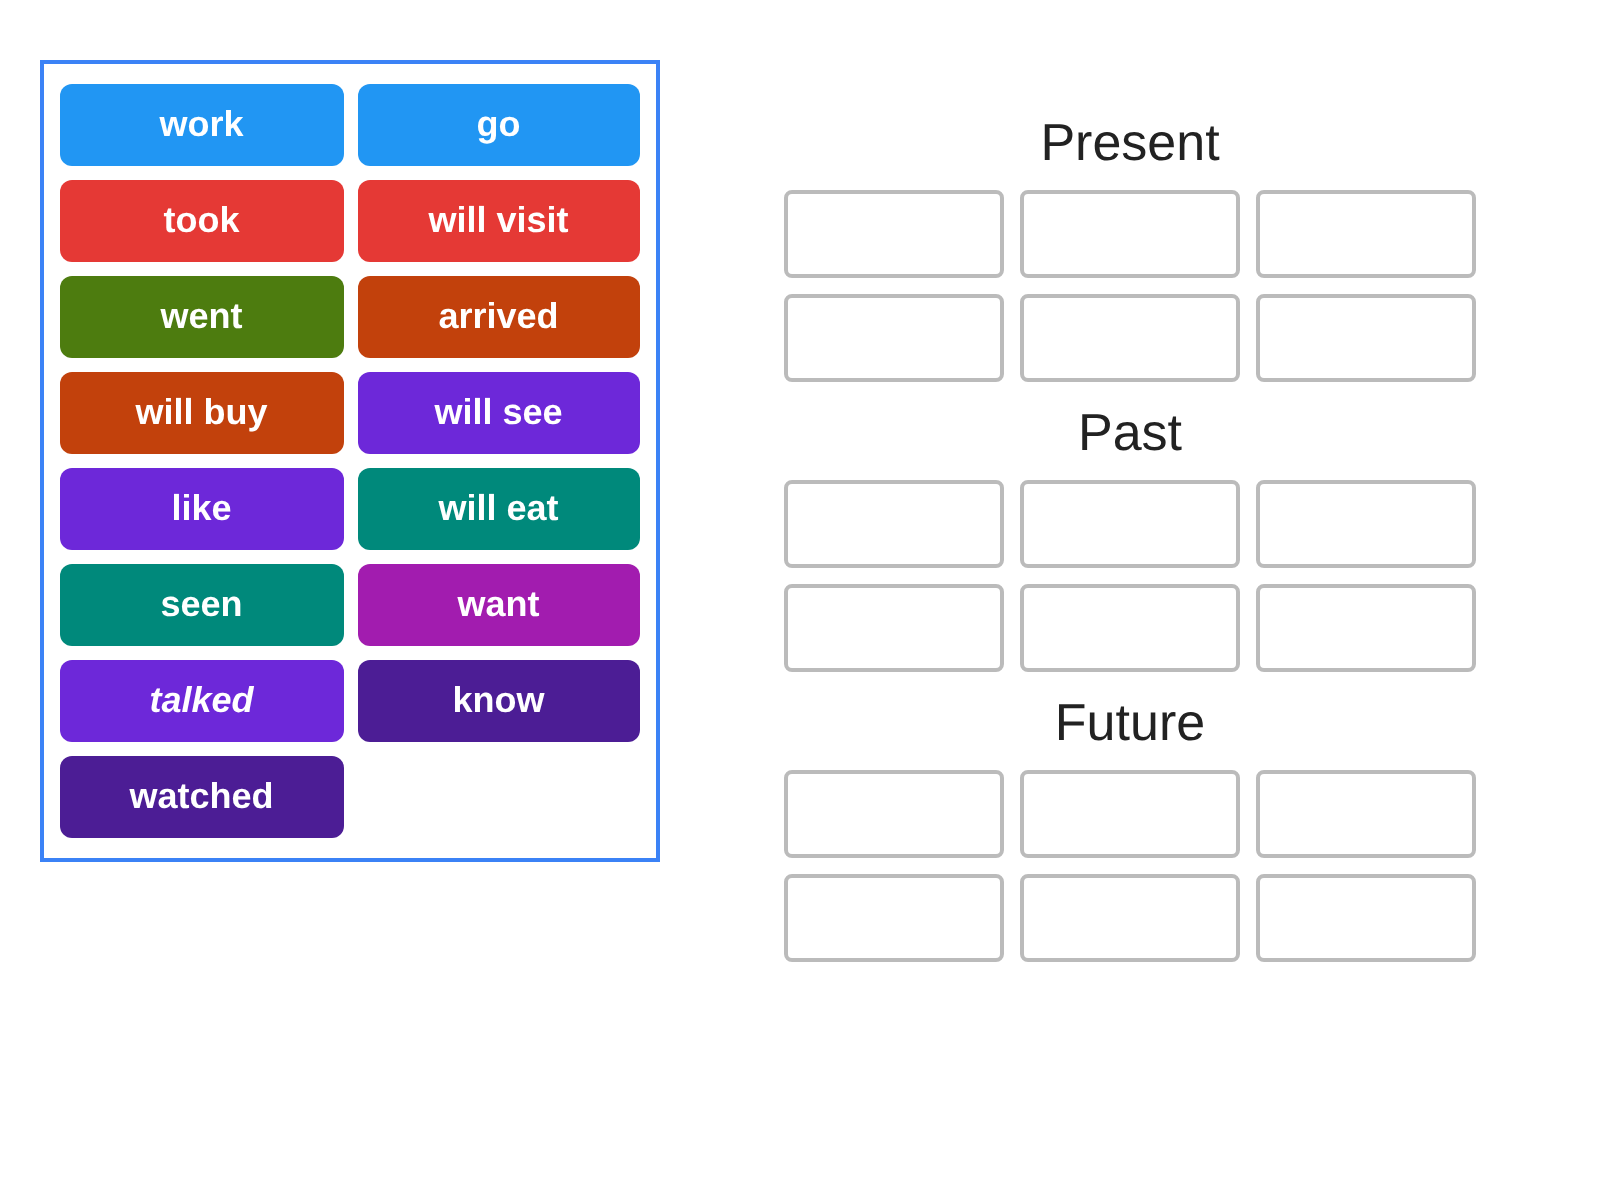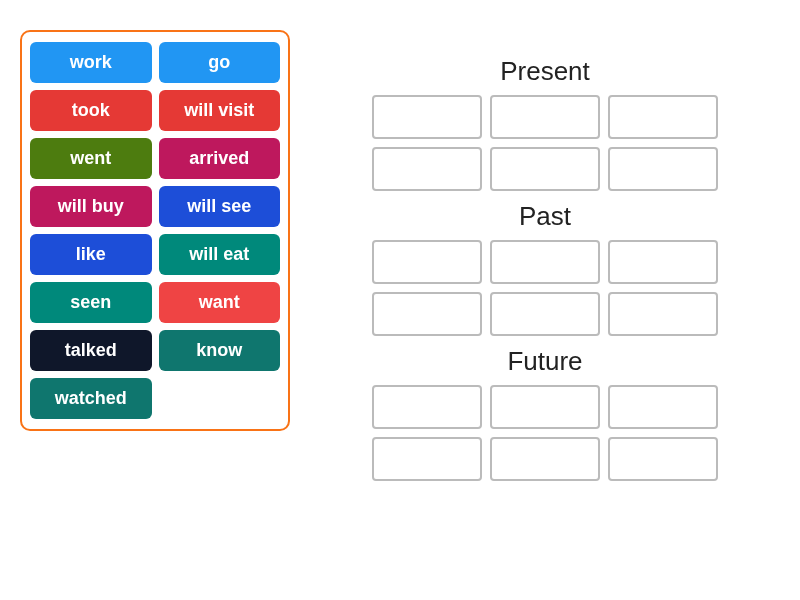--- a/index.html
+++ b/index.html
@@ -10,27 +10,27 @@
       font-family: Arial, sans-serif;
       display: flex;
       flex-direction: row;
       align-items: flex-start;
       padding: 20px;
       gap: 20px;
     }
 
     
     #word-bank {
-      border: 2px solid #f97316;
-      border-radius: 10px;
+      border: 2px solid #3b82f6;
+      border-radius: 0;
       padding: 10px 8px;
       display: grid;
       grid-template-columns: 1fr 1fr;
       gap: 7px;
-      width: 270px;
+      width: 310px;
       flex-shrink: 0;
       align-self: flex-start;
       margin-top: 10px;
     }
 
     .word-tile {
       border-radius: 6px;
       padding: 10px 6px;
       text-align: center;
       color: #fff;
@@ -79,26 +79,26 @@
       border-radius: 4px;
       background: #fff;
       width: 110px;
       height: 44px;
     }
 
     
     .c-blue       { background-color: #2196F3; }
     .c-red        { background-color: #E53935; }
     .c-orange     { background-color: #4d7c0f; }
-    .c-green      { background-color: #be185d; }
-    .c-purple     { background-color: #1d4ed8; }
+    .c-green      { background-color: #c2410c; }
+    .c-purple     { background-color: #6d28d9; }
     .c-teal       { background-color: #00897B; text-align: center; }
-    .c-darkgreen  { background-color: #ef4444; }
-    .c-darkred    { background-color: #0f172a; }
-    .c-darkpurple { background-color: #0f766e; }
+    .c-darkgreen  { background-color: #a21caf; }
+    .c-darkred    { background-color: #6d28d9; font-style: italic; }
+    .c-darkpurple { background-color: #4c1d95; }
   </style>
 </head>
 <body>
 
 <div id="word-bank">
     <div class="word-tile c-blue">work</div>
     <div class="word-tile c-blue">go</div>
     <div class="word-tile c-red">took</div>
     <div class="word-tile c-red">will visit</div>
     <div class="word-tile c-orange">went</div>

